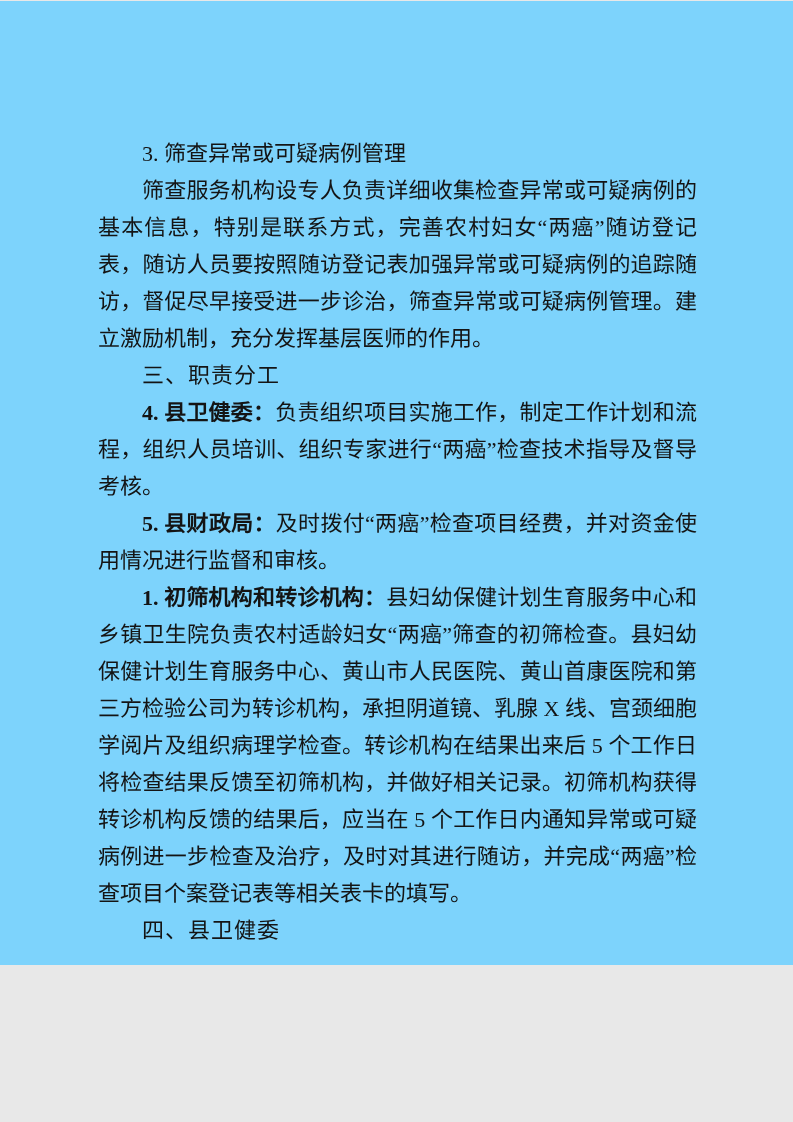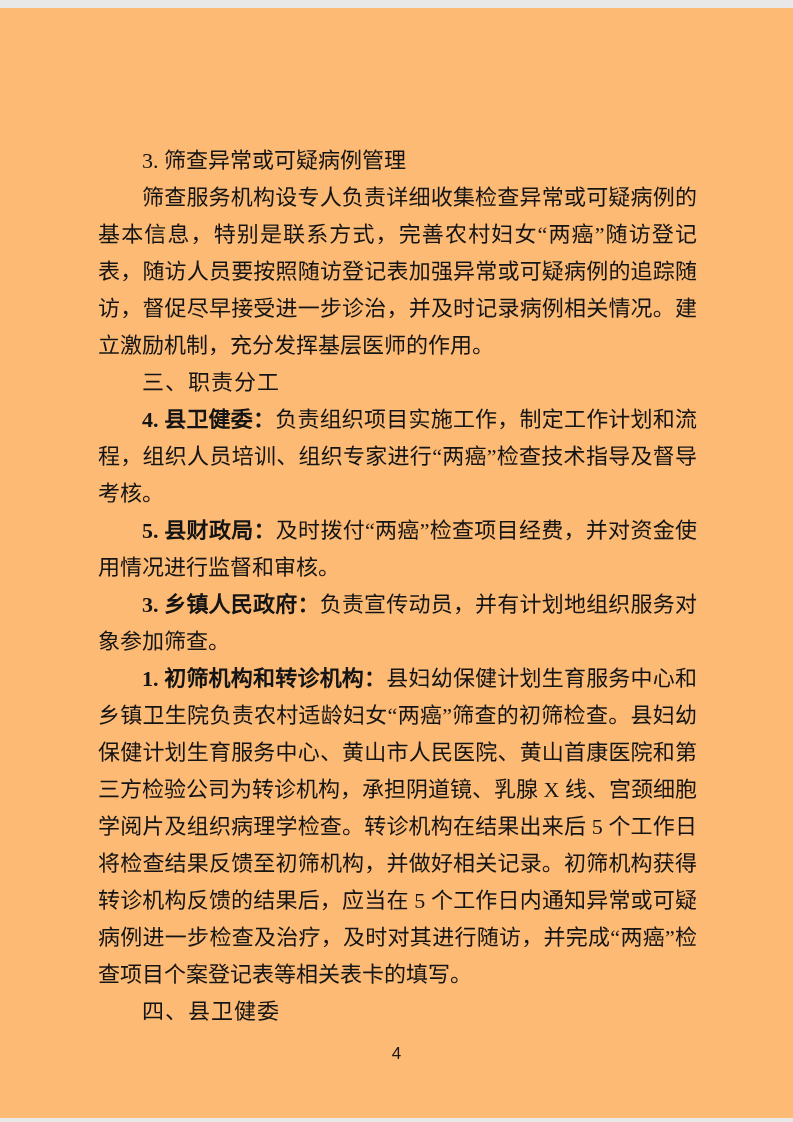--- a/index.html
+++ b/index.html
@@ -3,23 +3,23 @@
 <meta charset="utf-8">
 <style>
   html, body {
     margin: 0;
     padding: 0;
     background: #e8e8e8;
   }
   .page {
     position: relative;
     width: 793px;
-    height: 1110px;
-    margin: 8px auto;
-    background: #fdba74;
+    height: 964px;
+    margin: 1px auto;
+    background: #7dd3fc;
     color: #141414;
     overflow: hidden;
     font-family: "Liberation Serif", "DejaVu Serif", serif;
   }
   .content {
     position: absolute;
     left: 98px;
     top: 134px;
     width: 599px;
   }
@@ -61,29 +61,28 @@
   }
 </style>
 </head>
 <body>
 
 <div class="page">
   <div class="content">
 
     <h2 class="h-kai">3. 筛查异常或可疑病例管理</h2>
 
-    <p>筛查服务机构设专人负责详细收集检查异常或可疑病例的基本信息，特别是联系方式，完善农村妇女“两癌”随访登记表，随访人员要按照随访登记表加强异常或可疑病例的追踪随访，督促尽早接受进一步诊治，并及时记录病例相关情况。建立激励机制，充分发挥基层医师的作用。</p>
+    <p>筛查服务机构设专人负责详细收集检查异常或可疑病例的基本信息，特别是联系方式，完善农村妇女“两癌”随访登记表，随访人员要按照随访登记表加强异常或可疑病例的追踪随访，督促尽早接受进一步诊治，筛查异常或可疑病例管理。建立激励机制，充分发挥基层医师的作用。</p>
 
     <h2 class="h-hei">三、职责分工</h2>
 
     <p><span class="lead">4. 县卫健委：</span><span>负责组织项目实施工作，制定工作计划和流程，组织人员培训、组织专家进行“两癌”检查技术指导及督导考核。</span></p>
 
     <p><span class="lead">5. 县财政局：</span><span>及时拨付“两癌”检查项目经费，并对资金使用情况进行监督和审核。</span></p>
 
-    <p><span class="lead">3. 乡镇人民政府：</span><span>负责宣传动员，并有计划地组织服务对象参加筛查。</span></p>
 
     <p><span class="lead">1. 初筛机构和转诊机构：</span><span>县妇幼保健计划生育服务中心和乡镇卫生院负责农村适龄妇女“两癌”筛查的初筛检查。县妇幼保健计划生育服务中心、黄山市人民医院、黄山首康医院和第三方检验公司为转诊机构，承担阴道镜、乳腺 X 线、宫颈细胞学阅片及组织病理学检查。转诊机构在结果出来后 5 个工作日将检查结果反馈至初筛机构，并做好相关记录。初筛机构获得转诊机构反馈的结果后，应当在 5 个工作日内通知异常或可疑病例进一步检查及治疗，及时对其进行随访，并完成“两癌”检查项目个案登记表等相关表卡的填写。</span></p>
 
     <h2 class="h-hei">四、县卫健委</h2>
 
   </div>
 
   <div class="page-footer">4</div>
 </div>
 

